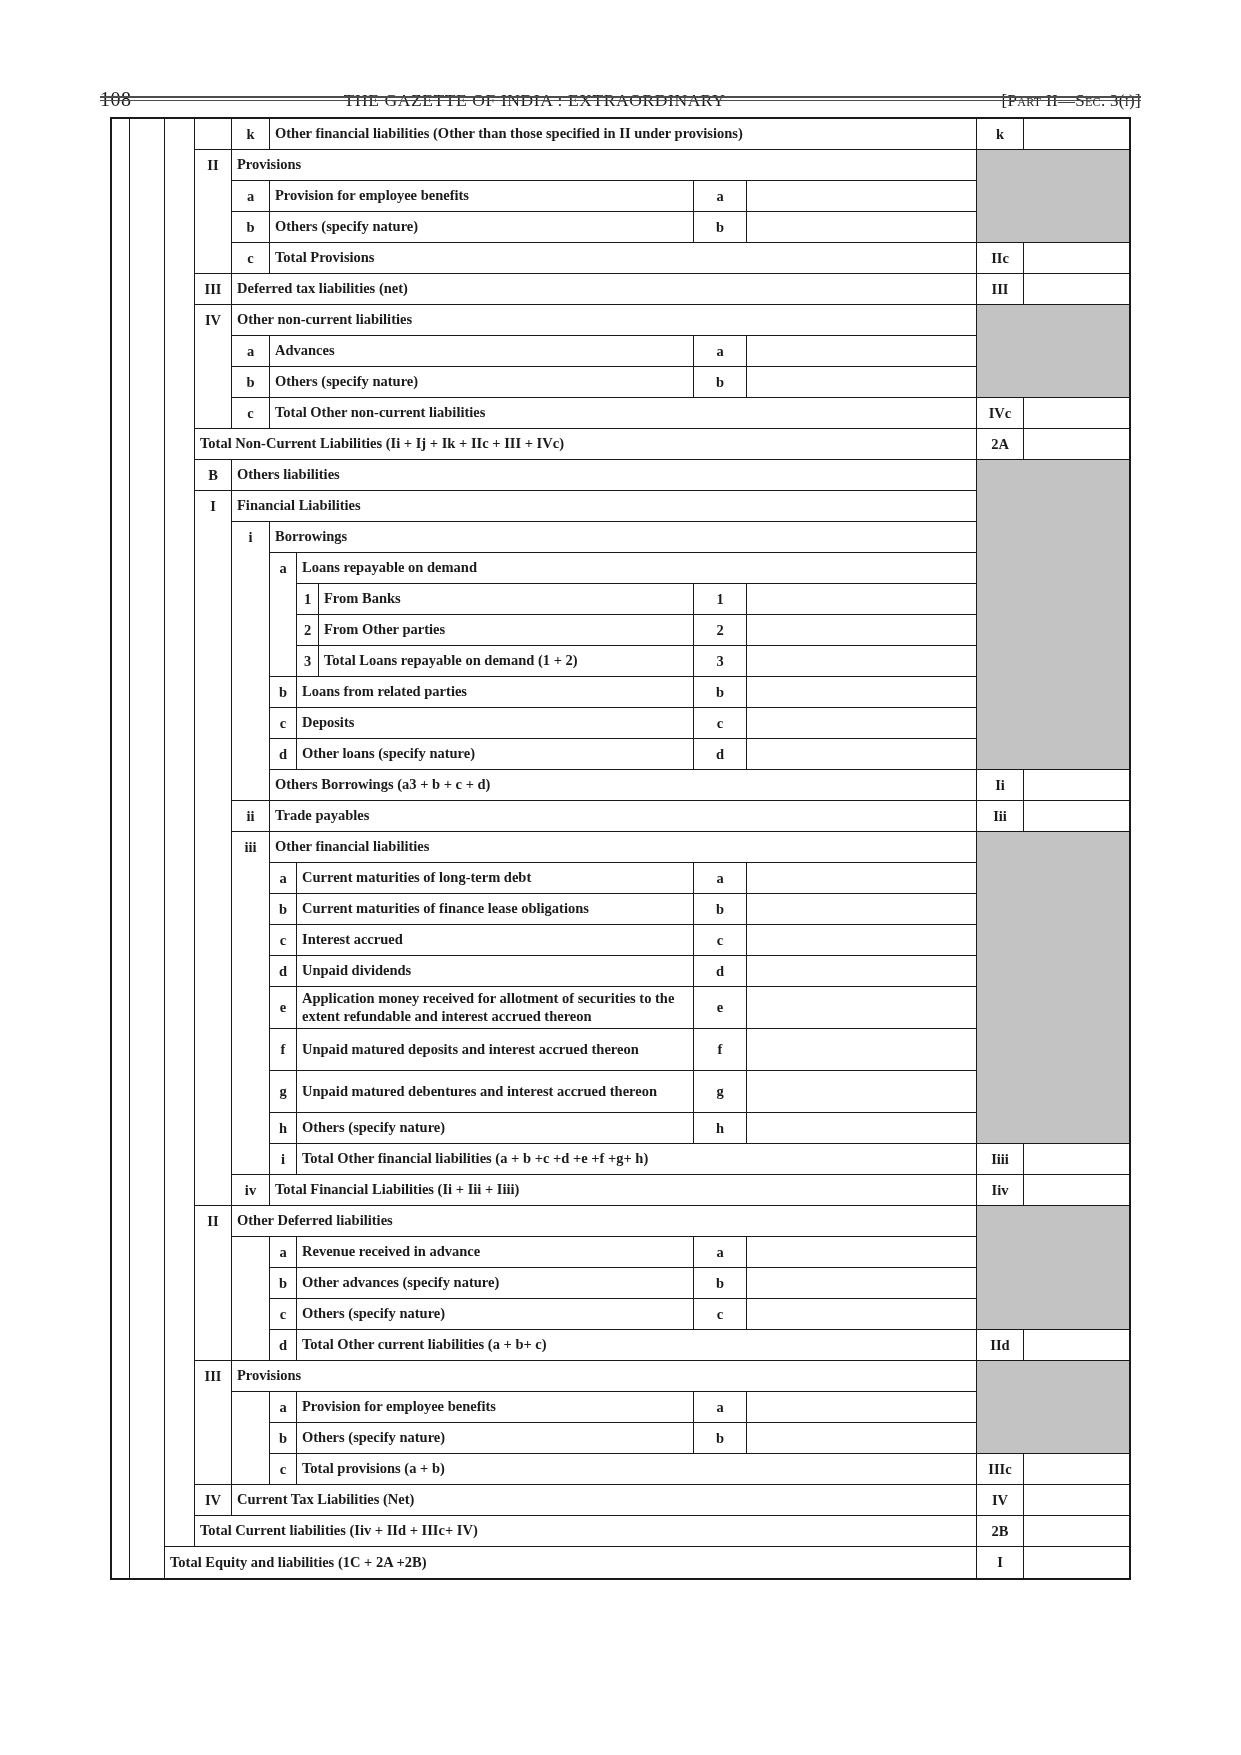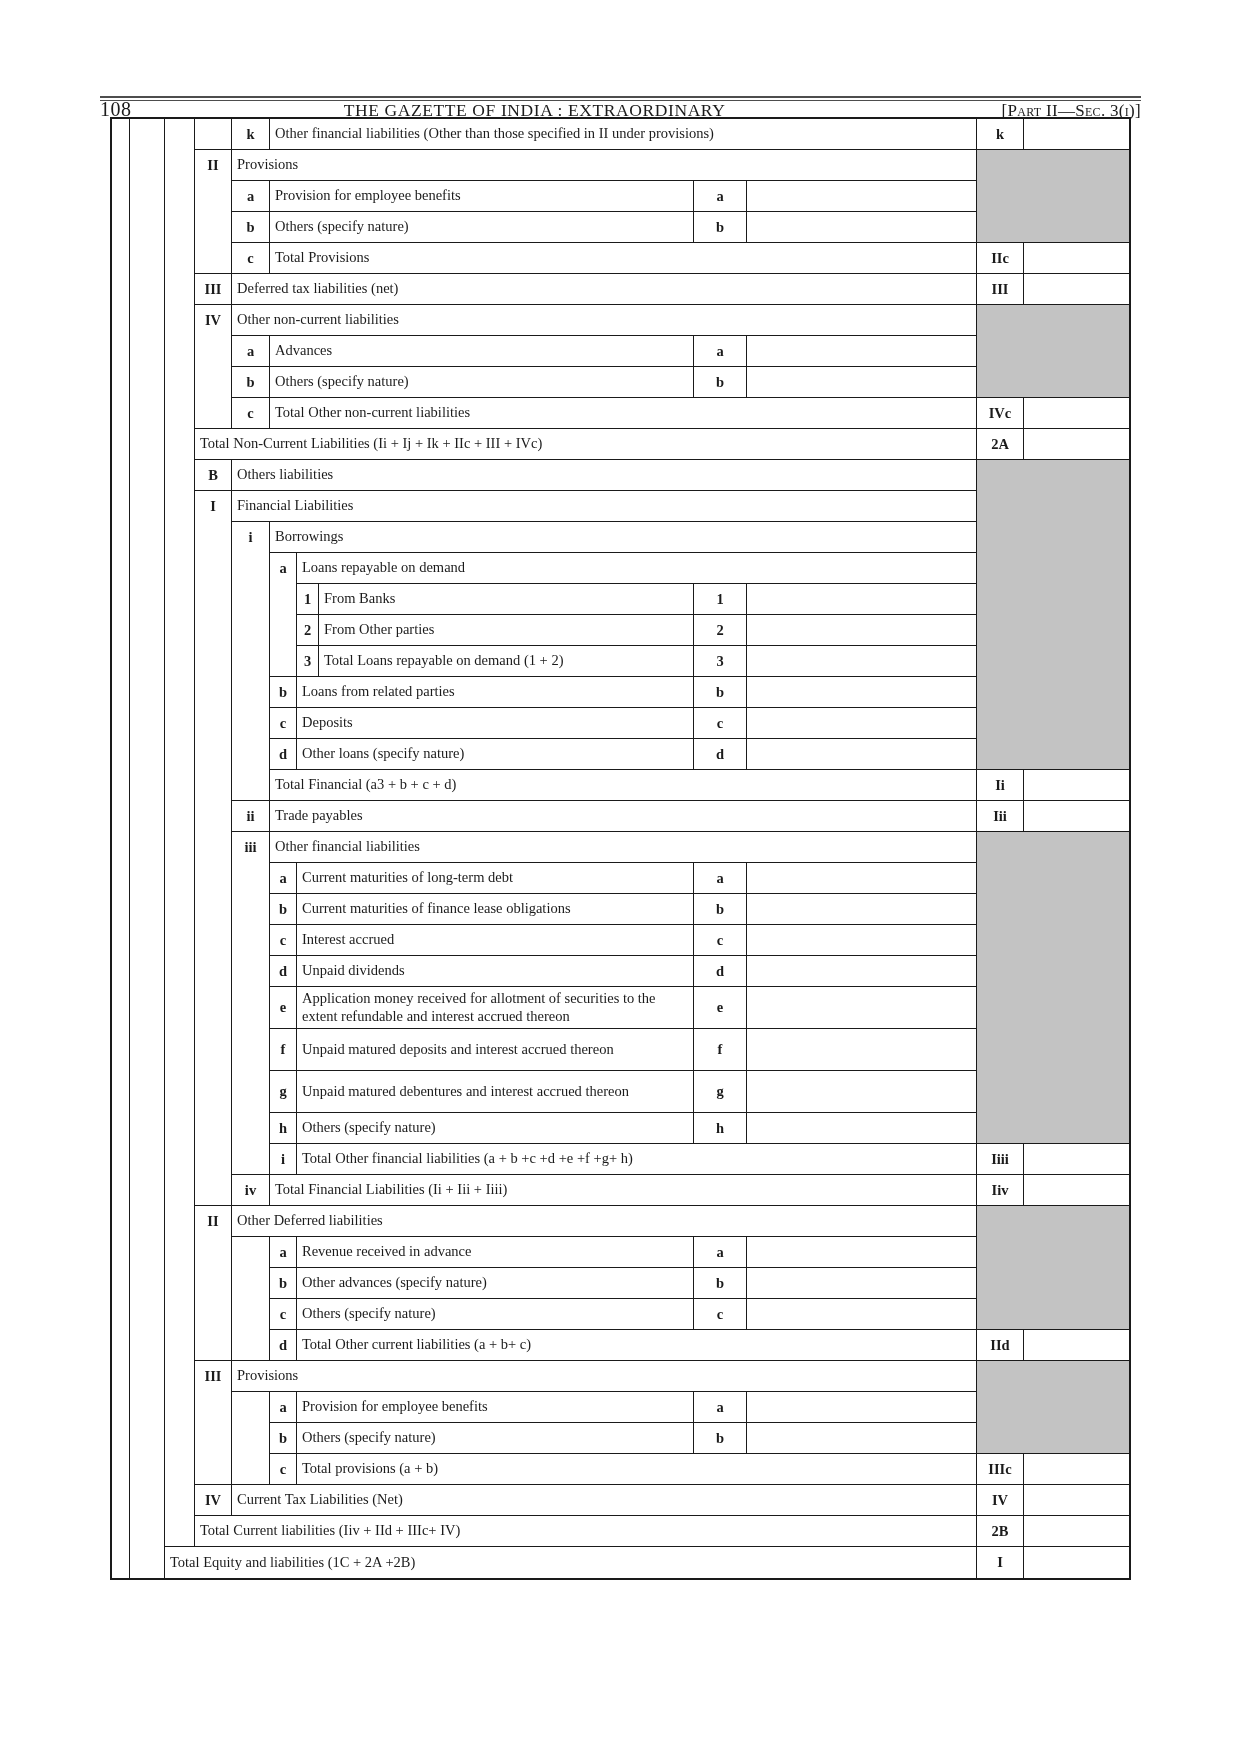--- a/index.html
+++ b/index.html
@@ -1,35 +1,35 @@
 <!DOCTYPE html>
 <html style="--shade: #c3c3c3;"><head>
 <meta charset="utf-8">
 <style>
   html,body{margin:0;padding:0;background:#ffffff;}
   body{width:1241px;height:1755px;position:relative;font-family:"Liberation Serif","DejaVu Serif",serif;color:#1b1b1b;}
 
   
-  .hdr{position:absolute;left:100px;top:68px;width:1041px;display:flex;align-items:baseline;}
+  .hdr{position:absolute;left:100px;top:58px;width:1041px;display:flex;align-items:baseline;}
   .hdr-num{font-size:20px;letter-spacing:.5px;}
   .hdr-title{flex:1;text-align:center;font-size:17.5px;letter-spacing:.6px;padding-right:20px;margin-top:32px;}
   .hdr-sec{font-size:17px;font-variant:small-caps;letter-spacing:.3px;padding-left:44px;}
   .rule{position:absolute;left:100px;top:96px;width:1041px;height:2px;border-top:2px solid #4d4d4d;border-bottom:1.5px solid #4d4d4d;}
 
   
   .sheet{position:absolute;left:110px;top:117px;width:1017px;border:2px solid #1a1a1a;box-sizing:content-box;background:#fff;}
   .trow{display:flex;min-height:31px;align-items:stretch;}
   .trow.tall{min-height:42px;}
   .cell{box-sizing:border-box;display:flex;align-items:center;flex-shrink:0;}
   .br{border-right:1.2px solid #1a1a1a;}
   .bb{border-bottom:1.2px solid #1a1a1a;}
   .w-c1{width:18px;} .w-c2{width:35px;} .w-c3{width:30px;} .w-c4{width:37px;}
   .w-c5{width:38px;} .w-c6{width:27px;} .w-c7{width:22px;}
   .lbl,.mcode,.rcode{justify-content:center;font-weight:bold;font-size:14.5px;}
-  .desc{flex:1;justify-content:flex-start;padding:1px 5px;font-weight:normal;font-size:14.5px;line-height:1.18;}
+  .desc{flex:1;justify-content:flex-start;padding:1px 5px;font-weight:bold;font-size:14.5px;line-height:1.18;}
   .mcode{width:53px;}
   .mval{width:230px;background:#fff;}
   .rcode{width:47px;}
   .rval{width:105px;}
   .grayc{width:152px;background:var(--shade,#c3c3c3);}
 </style>
 </head>
 <body>
 
 <div class="hdr">
@@ -256,21 +256,21 @@
       <div class="cell mcode br bb">d</div>
       <div class="cell mval br bb"></div>
       <div class="cell grayc bb"></div>
     </div>
     <div class="trow">
       <div class="cell ch br w-c1"></div>
       <div class="cell ch br w-c2"></div>
       <div class="cell ch br w-c3"></div>
       <div class="cell ch br w-c4"></div>
       <div class="cell ch br w-c5 bb"></div>
-      <div class="cell desc br bb">Total Financial (a3 + b + c + d)</div>
+      <div class="cell desc br bb">Others Borrowings (a3 + b + c + d)</div>
       <div class="cell rcode br bb">Ii</div>
       <div class="cell rval bb"></div>
     </div>
     <div class="trow">
       <div class="cell ch br w-c1"></div>
       <div class="cell ch br w-c2"></div>
       <div class="cell ch br w-c3"></div>
       <div class="cell ch br w-c4"></div>
       <div class="cell lbl br w-c5 bb">ii</div>
       <div class="cell desc br bb">Trade payables</div>

